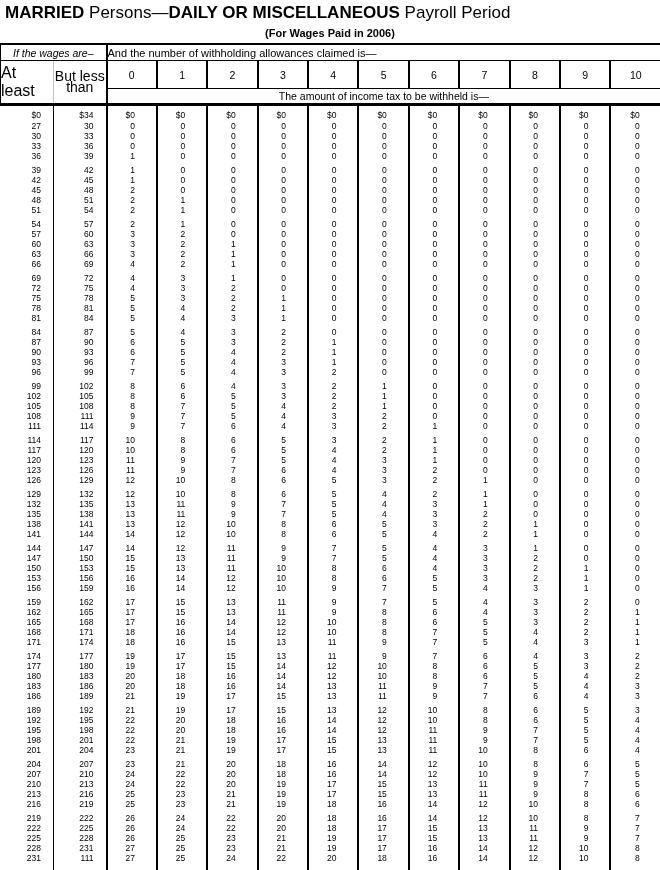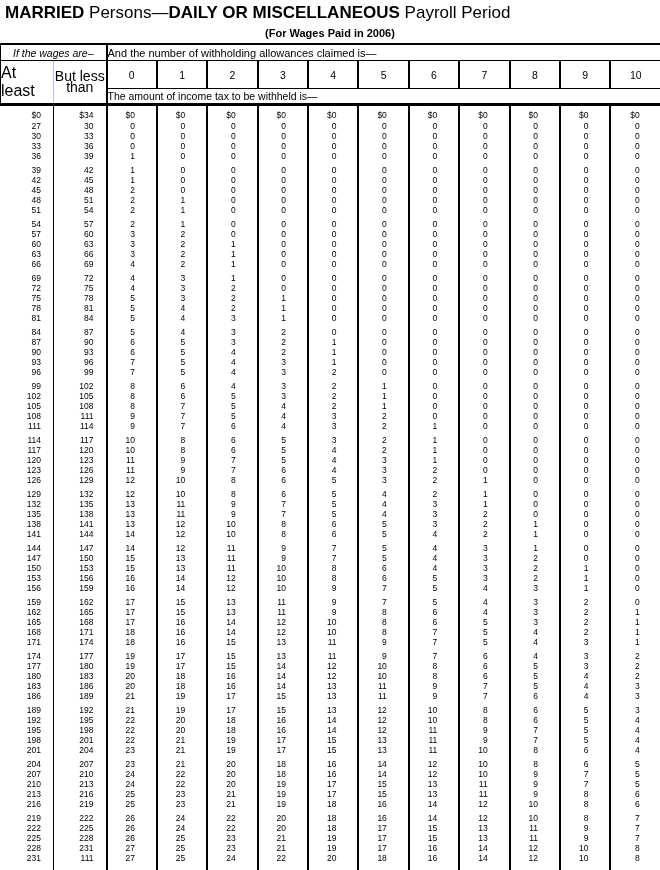--- a/index.html
+++ b/index.html
@@ -57,21 +57,21 @@
   td.h-digit {
     border-right: 2px solid #000;
     border-bottom: 1px solid #000;
     font-size: 10.5px; height: 27px; text-align: center;
   }
   td.h-digit:last-child { border-right: 1px solid #000; }
   
   td.h-amount {
     border-right: 1px solid #000;
     border-bottom: 3px solid #000;
-    font-size: 10.5px; height: 14px; 
+    font-size: 10.5px; height: 14px; text-align: center;
   }
 
   
   tbody td {
     font-size: 8.5px;
     line-height: 10px;
     height: 10px;
     text-align: right;
     white-space: nowrap;
     overflow: hidden;

